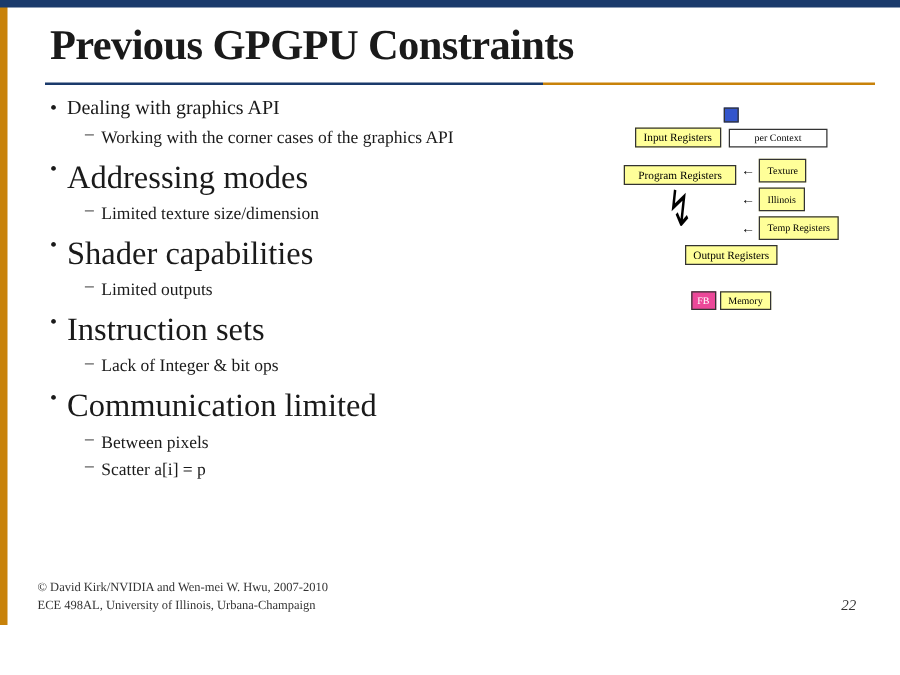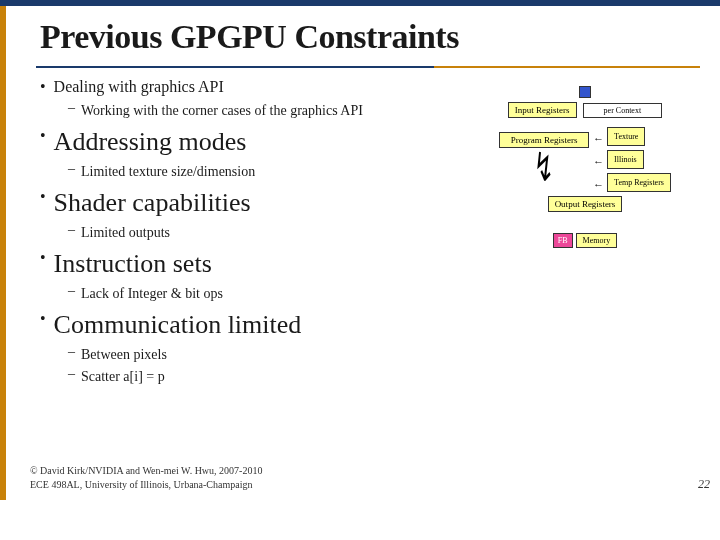--- a/index.html
+++ b/index.html
@@ -160,21 +160,21 @@
       padding: 4px 6px;
       text-align: center;
       white-space: nowrap;
     }
 
     
     .footer {
       position: absolute;
       bottom: 8px;
       left: 20px;
-      right: 10px;
+      right: 35px;
       display: flex;
       justify-content: space-between;
       align-items: flex-end;
       margin-left: 10px;
     }
 
     .footer-left {
       font-size: 10px;
       color: #333;
       line-height: 1.4;

